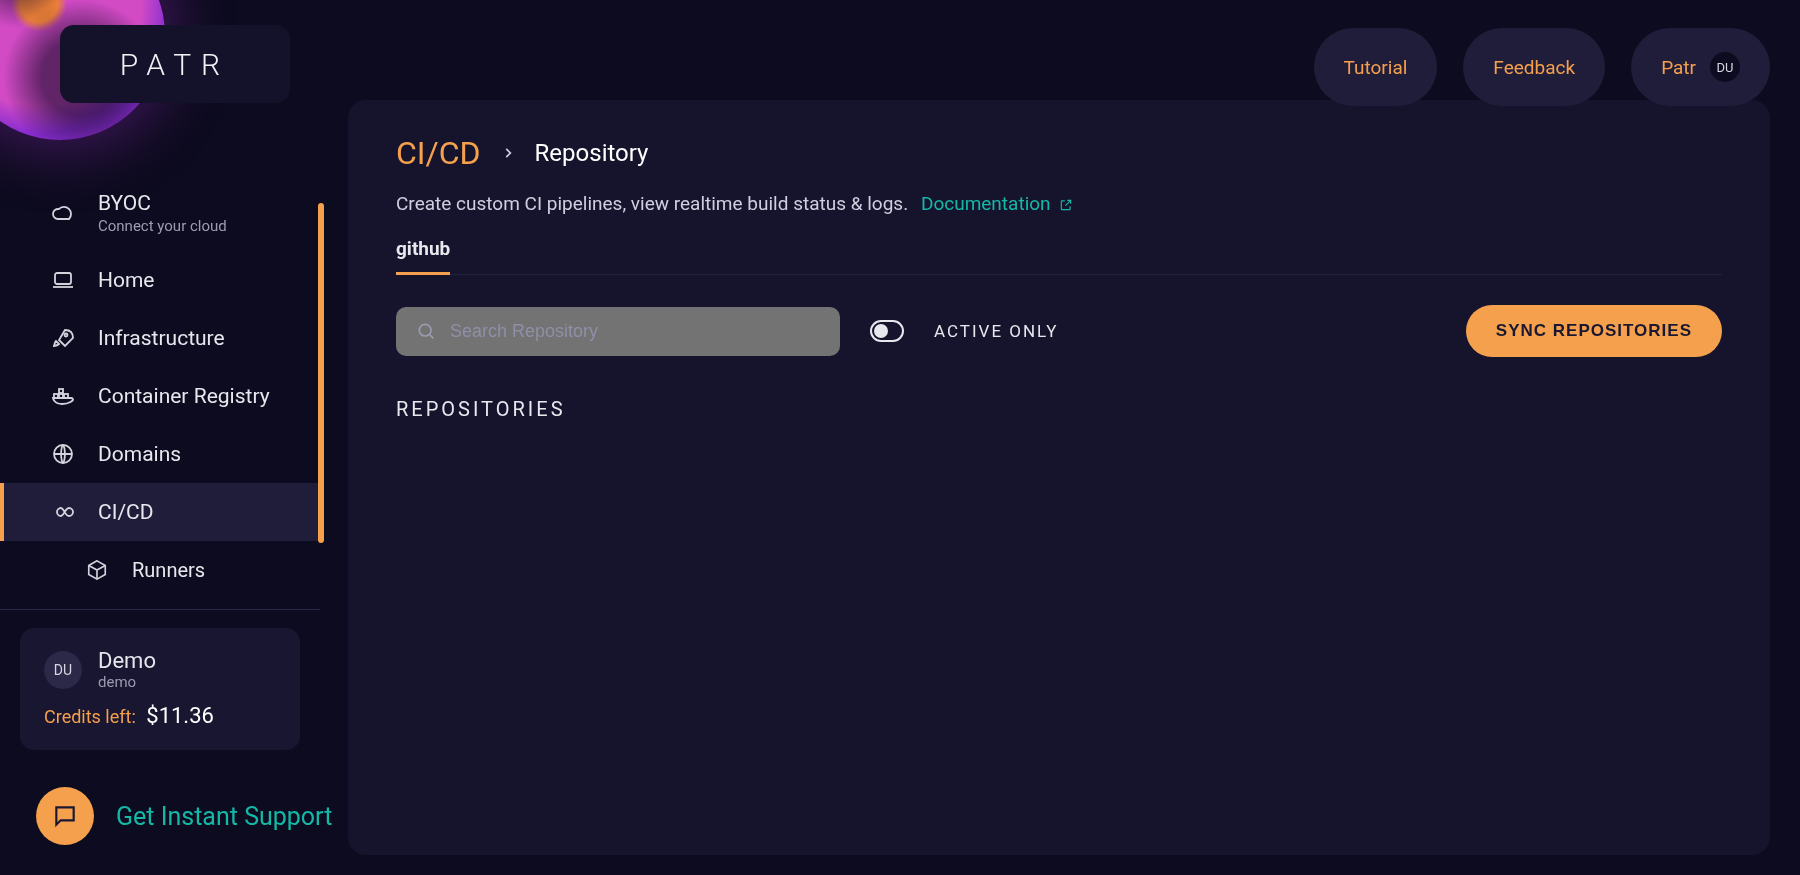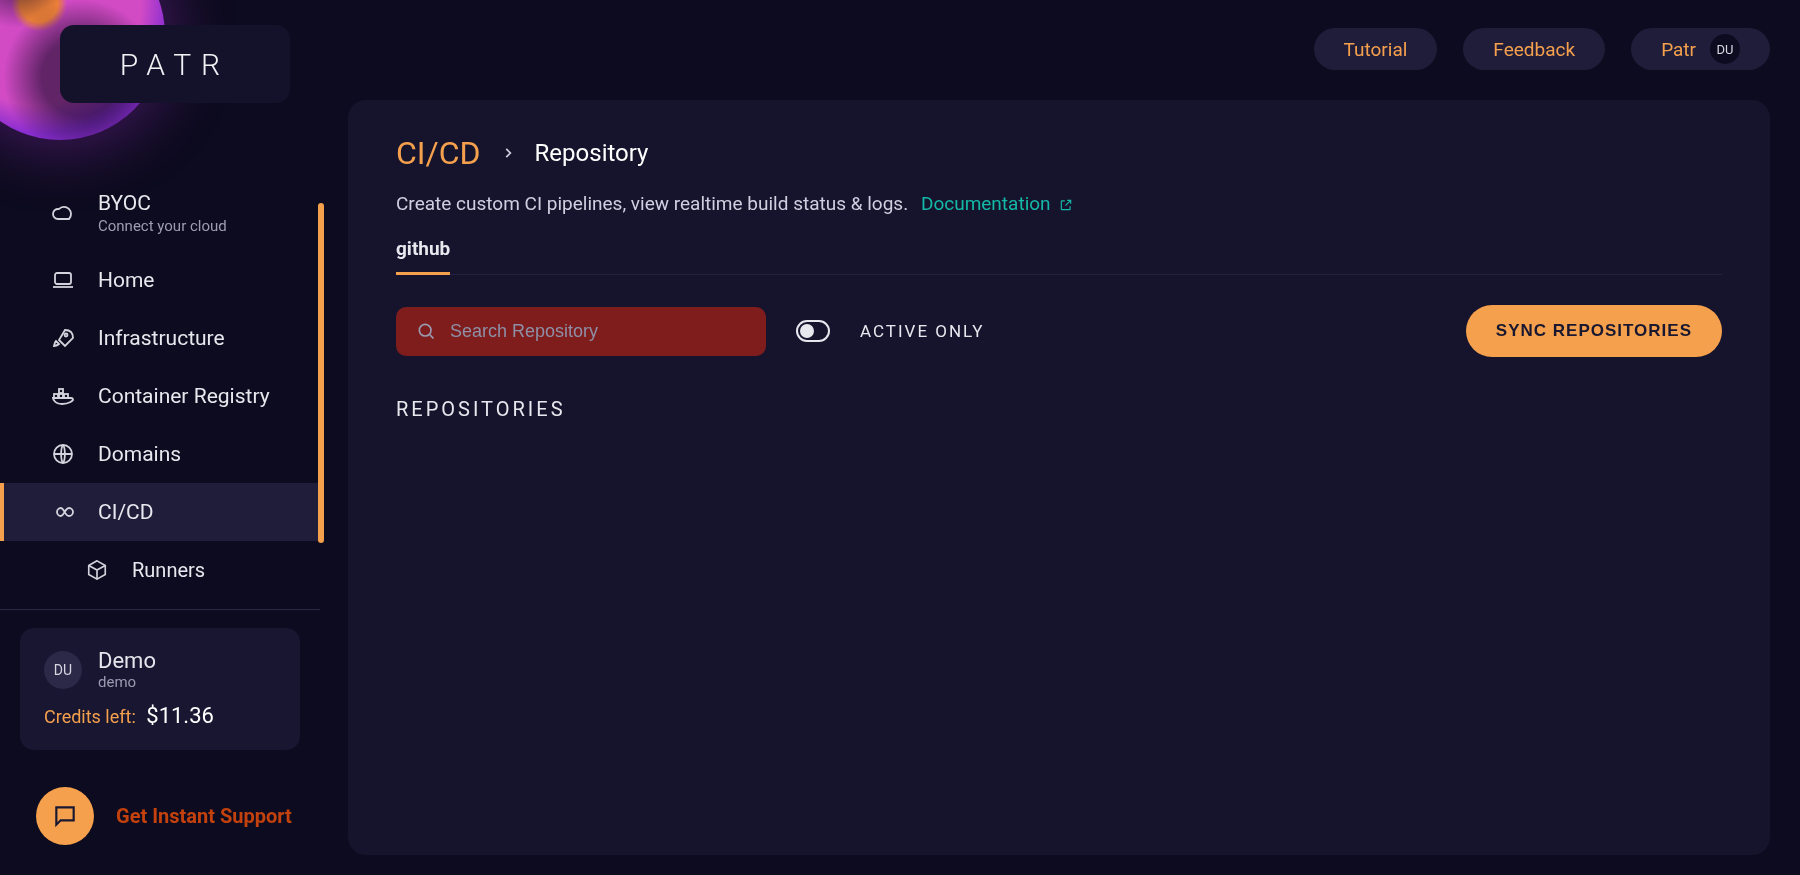--- a/index.html
+++ b/index.html
@@ -55,21 +55,21 @@
     position: absolute;
     top: 28px;
     right: 30px;
     display: flex;
     gap: 26px;
     z-index: 5;
   }
   .pill {
     background: #201d3b;
     border-radius: 999px;
-    padding: 6px 30px;
+    padding: 24px 30px;
     font-size: 19px;
     color: #f5a04c;
     cursor: pointer;
     display:flex; align-items:center; gap:14px;
   }
   .avatar-badge {
     background: #0d0b1f;
     width: 30px; height: 30px;
     border-radius: 50%;
     font-size: 13px;
@@ -143,21 +143,21 @@
     bottom: 30px;
     display:flex; align-items:center; gap:22px;
     z-index:4;
   }
   .support-fab {
     width:58px; height:58px; border-radius:50%;
     background:#f5a04c; display:flex; align-items:center; justify-content:center;
     color:#1a1830;
     cursor:pointer;
   }
-  .support-text { color:#c2410c; font-size:20px; cursor:pointer;font-weight:bold; }
+  .support-text { color:#14b8a6; font-size:25px; cursor:pointer; }
 
   
   .main {
     position:absolute;
     left: 348px;
     top: 100px;
     right: 30px;
     bottom: 20px;
     background: #16142d;
     border-radius: 18px;
@@ -178,24 +178,24 @@
     padding-bottom:12px;
     border-bottom: 3px solid transparent;
     cursor:pointer;
   }
   .tab.active { border-bottom-color:#f5a04c; }
 
   .tab-line { height:1px; background:#22203d; margin-top:-1px; }
 
   .controls { margin-top:30px; display:flex; align-items:center; gap:30px; }
   .search-wrap {
-    background:#7f1d1d; border-radius:10px;
+    background:#737373; border-radius:10px;
     display:flex; align-items:center; gap:14px;
     padding: 14px 20px;
-    width: 370px;
+    width: 444px;
   }
   .search-wrap input {
     background:transparent; border:none; outline:none;
     color:#e7e7ee; font-size:18px; width:100%;
   }
   .search-wrap input::placeholder { color:#8f8fa7; }
 
   .toggle {
     width:34px; height:22px; border:2px solid #e7e7ee; border-radius:999px;
     position:relative; cursor:pointer;

